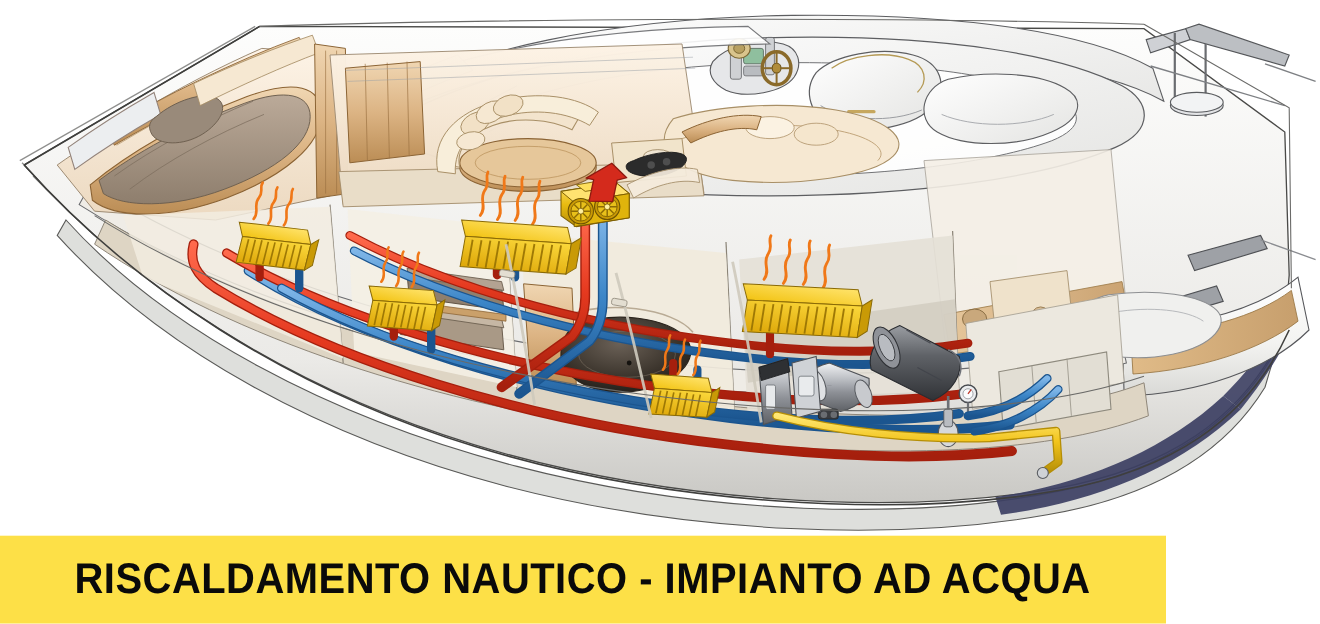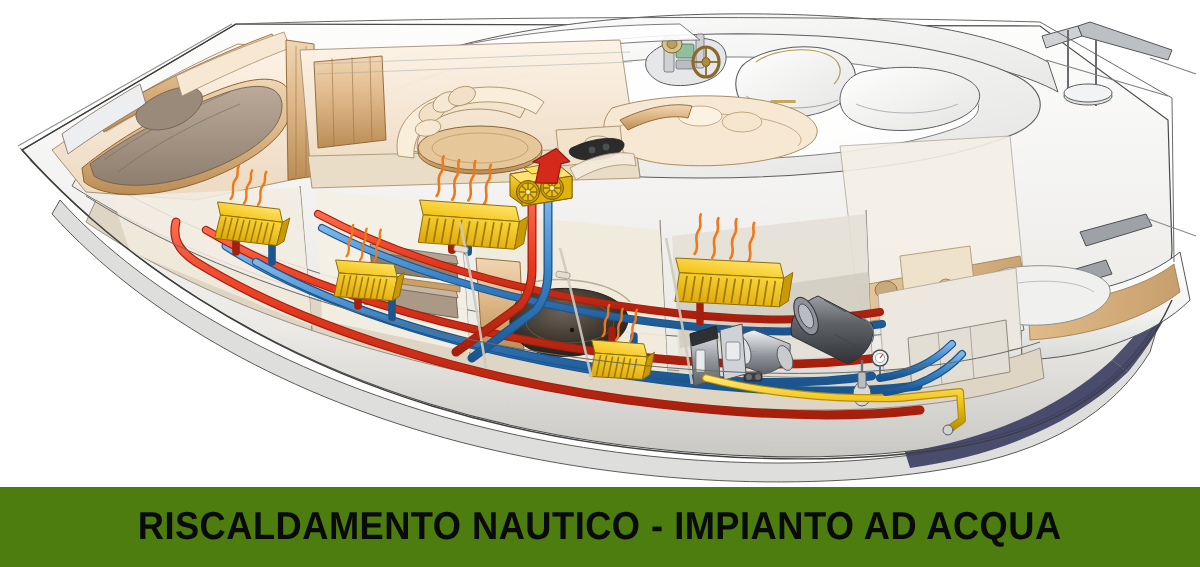--- a/index.html
+++ b/index.html
@@ -7,23 +7,23 @@
   body{
     width:1200px;height:567px;overflow:hidden;
     font-family:"Liberation Sans","DejaVu Sans",sans-serif;
     background:#ffffff;
   }
   #page{position:relative;width:1200px;height:567px;background:#ffffff;}
   #illustration{position:absolute;left:0;top:0;width:1200px;height:487px;}
   #illustration svg{display:block;width:1200px;height:487px;}
 
   #caption-bar{
-    position:absolute;left:0;top:487px;width:1200px;height:80px;
+    position:absolute;left:0;top:487px;width:1060px;height:80px;
     display:flex;align-items:center;justify-content:center;
-    background:#4d7c0f;
+    background:#fde047;
   }
   #caption-title{
     font-family:"Liberation Sans","DejaVu Sans",sans-serif;
     font-weight:bold;
     font-size:39px;
     letter-spacing:0.5px;
     color:#0a0a0a;
     white-space:nowrap;
     transform:scaleX(0.93);
     transform-origin:center center;

